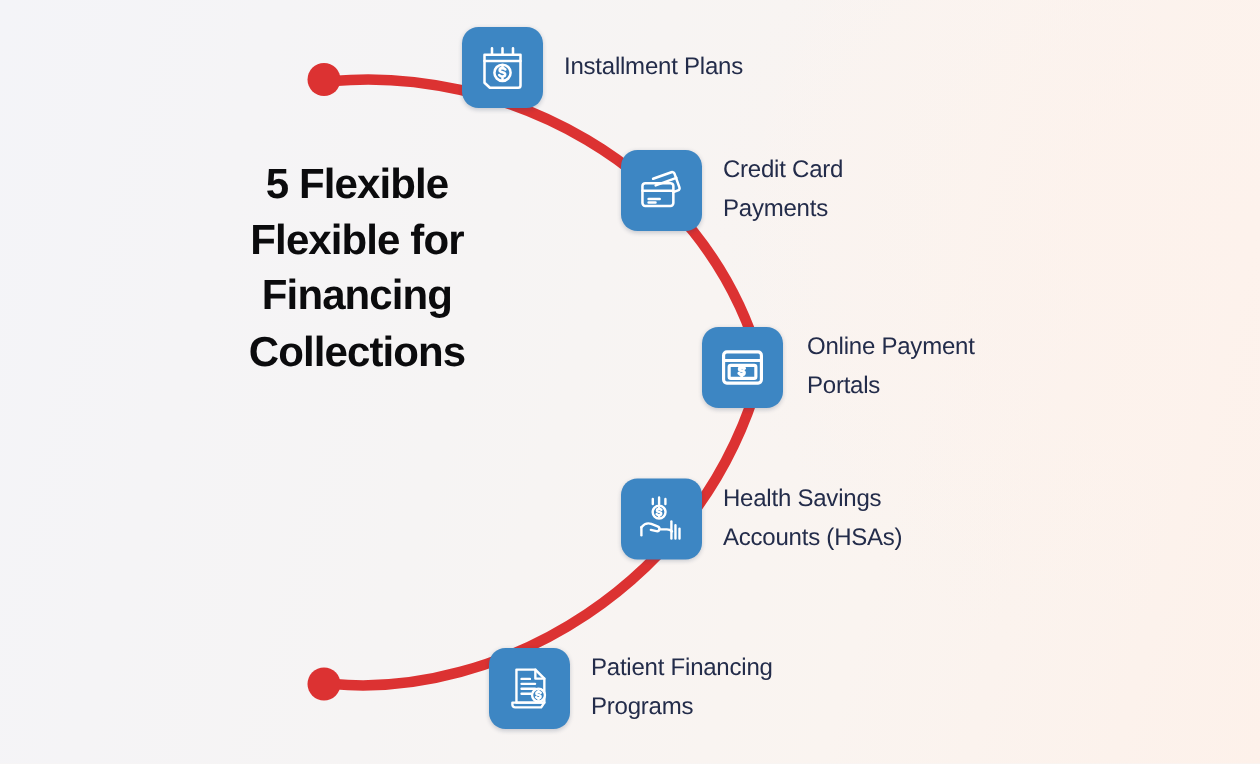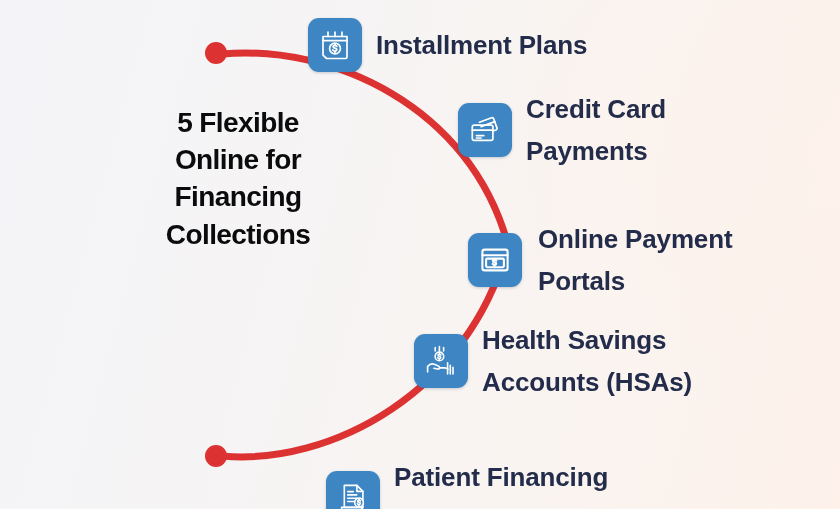--- a/index.html
+++ b/index.html
@@ -50,49 +50,49 @@
     flex:0 0 auto;
     width:54px; height:54px;
     border-radius:11px;
     background:#3d86c3;
     display:flex; align-items:center; justify-content:center;
     box-shadow:0 1px 3px rgba(30,50,80,.22);
   }
   .tile svg { display:block; }
   .label {
     color:#232c4a;
-    font-weight:700;
-    font-size:26px;
+    font-weight:400;
+    font-size:16px;
     line-height:1.62;
     letter-spacing:-0.15px;
     white-space:pre-line;
   }
   
   #item-0 { left:308px; top:18px; }
-  #item-1 { left:414px; top:88px;margin-left:44px; }
+  #item-1 { left:414px; top:100px; }
   #item-2 { left:468px; top:218px;gap:16px; }
   #item-3 { left:414px; top:319px; }
-  #item-4 { left:308px; top:456px;padding-left:18px; }
+  #item-4 { left:308px; top:432px;padding-left:18px; }
 </style>
 </head>
 <body>
 
 <div id="stage">
 
   <svg id="arc-layer" viewBox="0 0 840 509" xmlns="http://www.w3.org/2000/svg">
     <path d="M 222 54
              C 330 44, 470 105, 508 245
              C 470 392, 330 466, 222 456" fill="none" stroke="#dc3232" stroke-width="7" stroke-linecap="round"></path>
     <circle cx="216" cy="53" r="11" fill="#dc3232"></circle>
     <circle cx="216" cy="456" r="11" fill="#dc3232"></circle>
   </svg>
 
   <h1 id="title">
     <span class="tline">5 Flexible</span>
-    <span class="tline">Online for</span>
+    <span class="tline">Flexible for</span>
     <span class="tline">Financing</span>
     <span class="tline">Collections</span>
   </h1>
 
   <div class="item" id="item-0">
     <div class="tile">
       <svg width="36" height="36" viewBox="0 0 36 36" fill="none" stroke="#ffffff" stroke-width="1.7" stroke-linecap="round" stroke-linejoin="round">
         <path d="M6 9.5h24v20.5a1.5 1.5 0 0 1-1.5 1.5H9.6L6 28.2z"></path>
         <path d="M6 13.6h24"></path>
         <path d="M11 5.2v4.3M18 5.2v4.3M25 5.2v4.3"></path>

